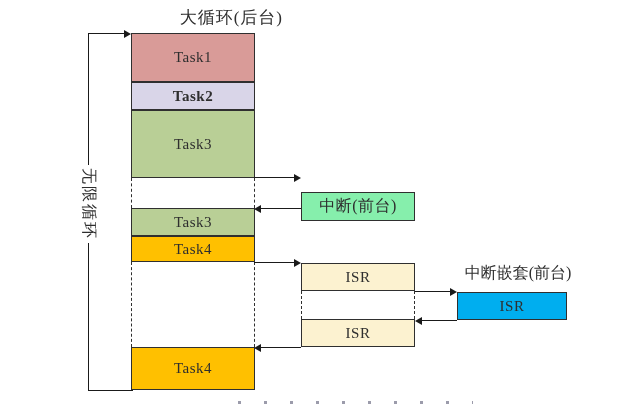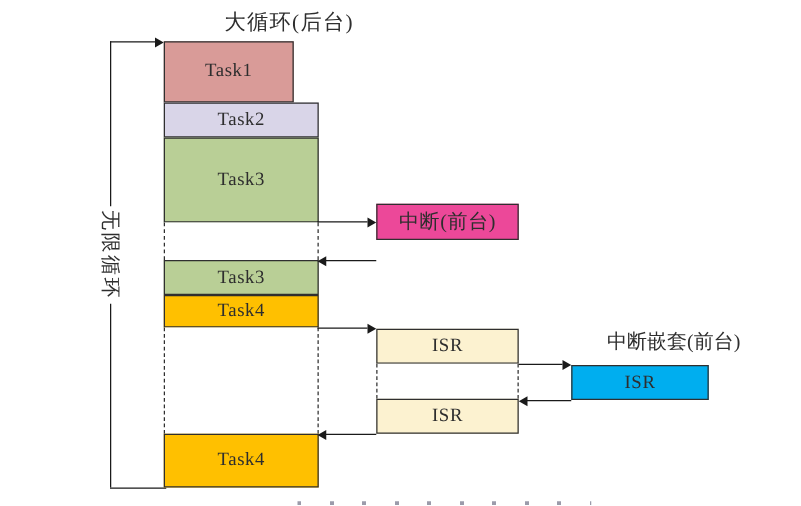--- a/index.html
+++ b/index.html
@@ -49,54 +49,54 @@
 <div id="stage">
 
   <div class="abs title" style="left:128px;top:6px;width:155px;">大循环(后台)</div>
 
   <div class="abs vline" style="left:88px;top:33px;height:357px;"></div>
   <div class="abs hline" style="left:88px;top:33px;width:36px;"></div>
   <div class="abs ah right" style="left:124px;top:29.5px;"></div>
   <div class="abs hline" style="left:88px;top:390px;width:45px;"></div>
   <div class="abs rot-label" style="left:88px;top:204px;">无限循环</div>
 
-  <div class="abs block" style="left: 131px; top: 33px; width: 104px; height: 49px; background: rgb(217, 155, 152);">
+  <div class="abs block" style="left: 131px; top: 33px; width: 124px; height: 49px; background: rgb(217, 155, 152);">
     <span>Task1</span>
   </div>
-  <div class="abs block" style="left: 131px; top: 82px; width: 124px; height: 28px; background: rgb(217, 213, 232);">
+  <div class="abs block" style="left: 131px; top: 82px; width: 124px; height: 28px; background: rgb(217, 213, 232); font-weight: bold;">
     <span>Task2</span>
   </div>
   <div class="abs block" style="left: 131px; top: 110px; width: 124px; height: 68px; background: rgb(185, 207, 150);">
     <span>Task3</span>
   </div>
   <div class="abs gap" style="left:131px;top:178px;width:124px;height:30px;"></div>
   <div class="abs block" style="left: 131px; top: 208px; width: 124px; height: 28px; background: rgb(185, 207, 150);">
     <span>Task3</span>
   </div>
   <div class="abs block" style="left: 131px; top: 236px; width: 124px; height: 26px; background: rgb(255, 192, 0);">
     <span>Task4</span>
   </div>
   <div class="abs gap" style="left:131px;top:262px;width:124px;height:85px;"></div>
   <div class="abs block" style="left: 131px; top: 347px; width: 124px; height: 43px; background: rgb(255, 192, 0);">
     <span>Task4</span>
   </div>
 
-  <div class="abs block cjk" style="left: 301px; top: 163px; width: 114px; height: 29px; background: #ec4899;">
+  <div class="abs block cjk" style="left: 301px; top: 192px; width: 114px; height: 29px; background: #86efac;">
     <span>中断(前台)</span>
   </div>
 
   <div class="abs block" style="left: 301px; top: 263px; width: 114px; height: 28px; background: rgb(252, 242, 208);">
     <span>ISR</span>
   </div>
   <div class="abs gap" style="left:301px;top:291px;width:114px;height:28px;"></div>
   <div class="abs block" style="left: 301px; top: 319px; width: 114px; height: 28px; background: rgb(252, 242, 208);">
     <span>ISR</span>
   </div>
 
-  <div class="abs cjk" style="left:469px;top:263px;width:140px;text-align:center;">中断嵌套(前台)</div>
+  <div class="abs cjk" style="left:448px;top:263px;width:140px;text-align:center;">中断嵌套(前台)</div>
   <div class="abs block" style="left: 457px; top: 292px; width: 110px; height: 28px; background: rgb(0, 174, 239);">
     <span>ISR</span>
   </div>
 
   <div class="abs hline" style="left:254px;top:177px;width:40px;"></div>
   <div class="abs ah right" style="left:294px;top:173.5px;"></div>
 
   <div class="abs hline" style="left:260px;top:208px;width:41px;"></div>
   <div class="abs ah left" style="left:254px;top:204.5px;"></div>
 

